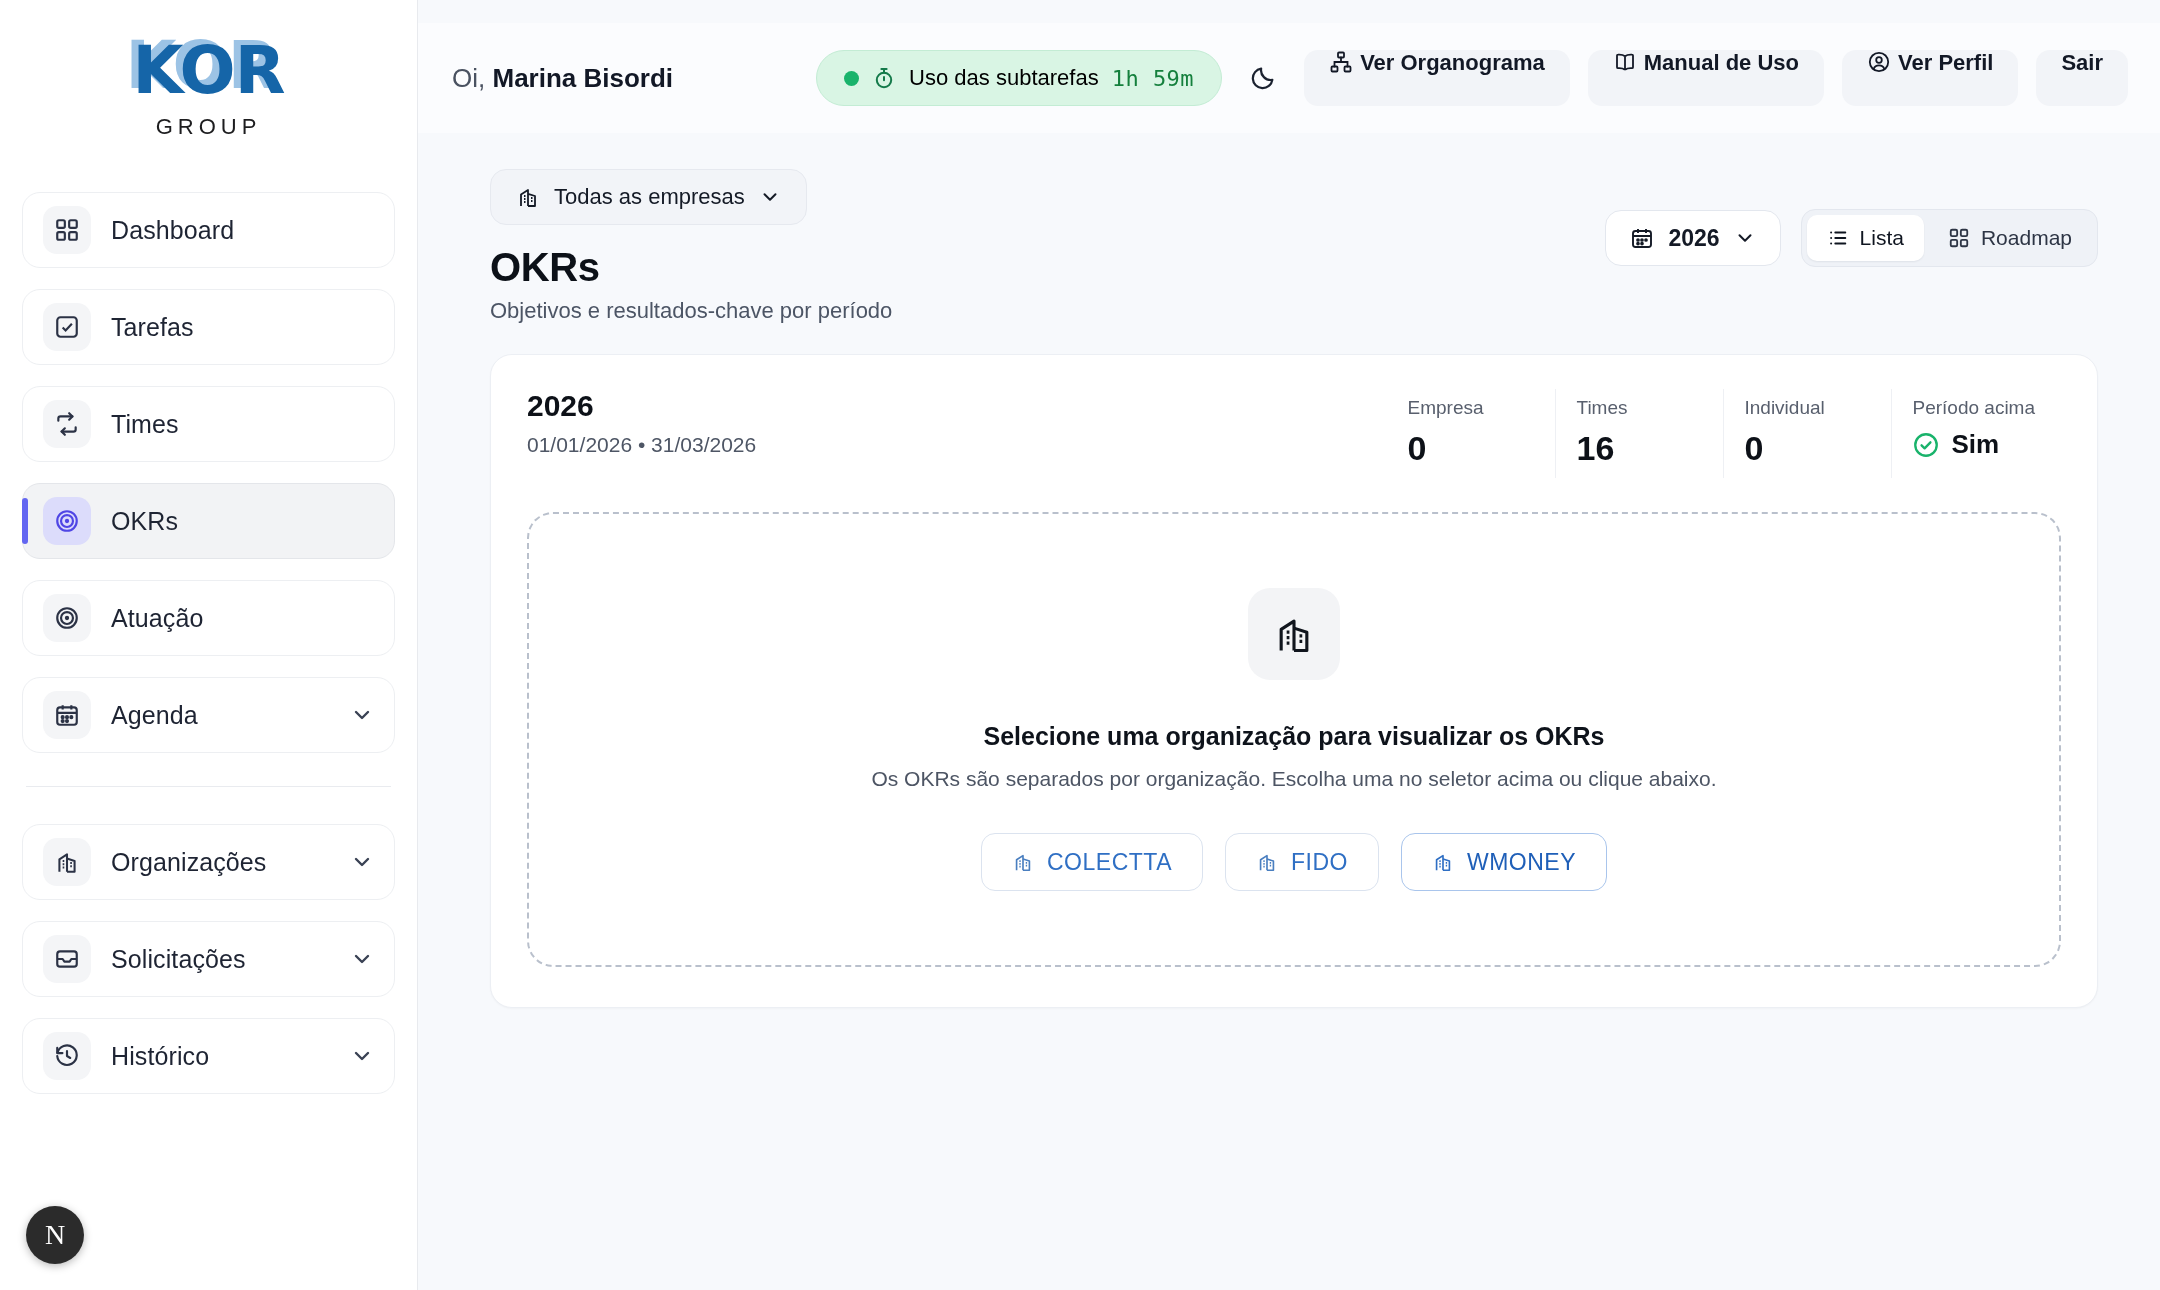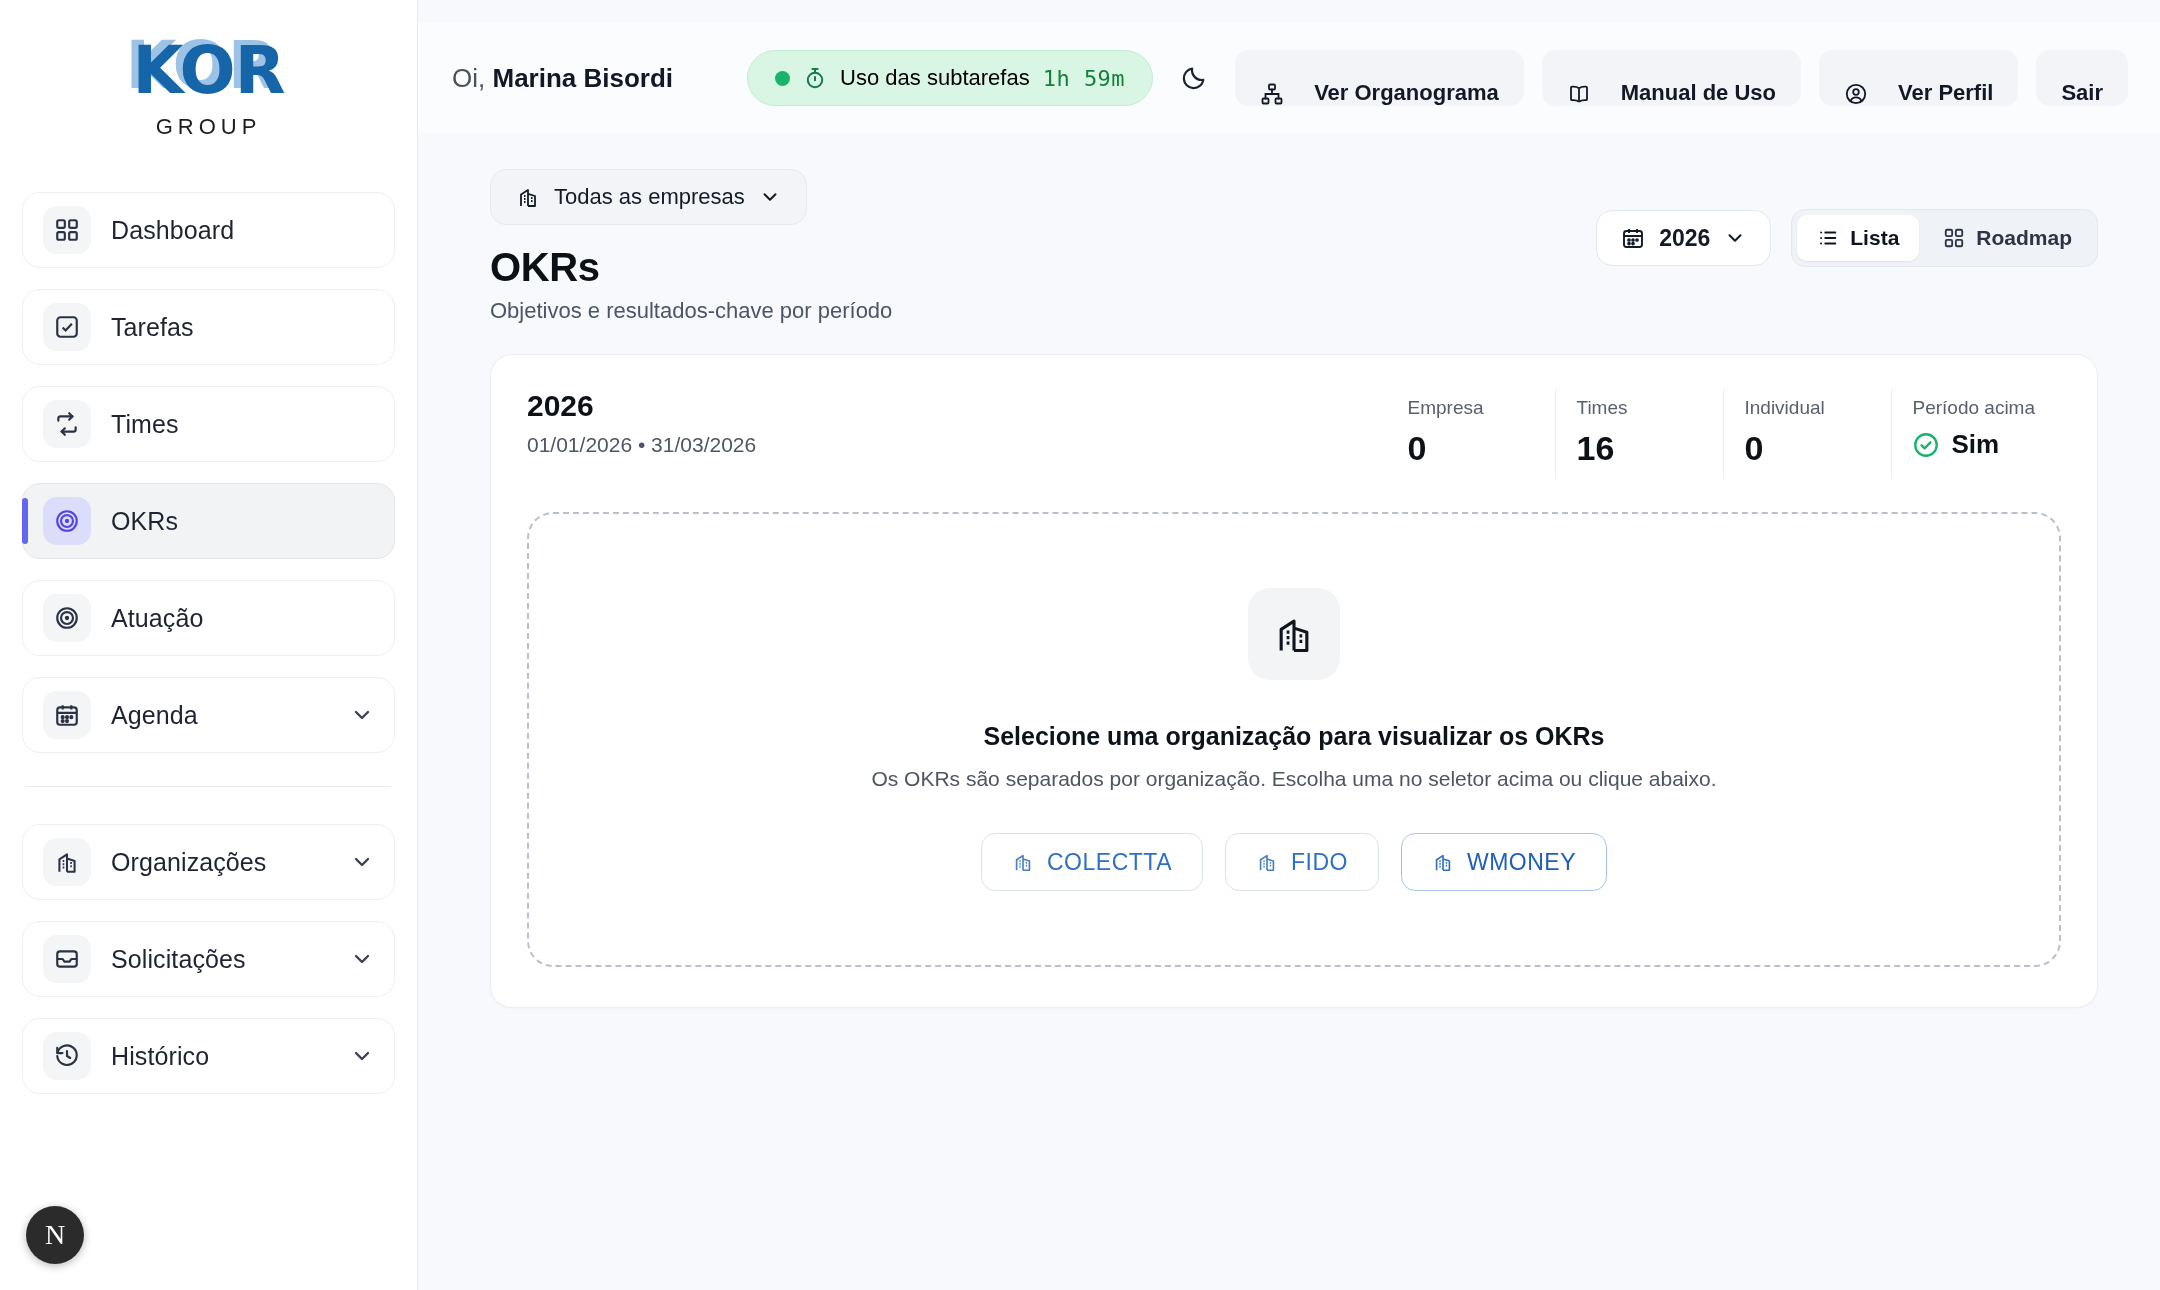--- a/index.html
+++ b/index.html
@@ -104,21 +104,21 @@
   .usage-time {
     font-family: "DejaVu Sans Mono", monospace;
     font-size: 22px; color: #15803d; letter-spacing: .5px;
   }
   .icon-btn {
     width: 46px; height: 46px; display: flex; align-items: center;
     justify-content: center; color: #1b2230; cursor: pointer;
     border-radius: 10px;
   }
   .hbtn {
-    display: flex; align-items: flex-end; gap: 30px;
+    display: flex; align-items: flex-start; gap: 7px;
     height: 56px; padding: 0 25px; border-radius: 14px;
     background: #f2f4f8; color: #121826;
     font-size: 22px; font-weight: 700; cursor: pointer;
     white-space: nowrap;
   }
 
   .content { padding: 36px 62px 0 72px; }
 
   .row-top { display: flex; align-items: flex-start; }
   .pill-select {
@@ -142,21 +142,21 @@
     font-size: 23px; font-weight: 700; color: #141a26; cursor: pointer;
   }
   .seg {
     display: flex; align-items: center; gap: 4px;
     background: #eff2f7; border: 1px solid #e3e7ee;
     border-radius: 14px; padding: 5px; height: 58px;
   }
   .seg-btn {
     display: flex; align-items: center; gap: 11px;
     height: 46px; padding: 0 20px; border-radius: 10px;
-    font-size: 21px; font-weight: 700; color: #2d3545; cursor: pointer;
+    font-size: 21px; font-weight: 400; color: #2d3545; cursor: pointer;
   }
   .seg-btn.active { background: #ffffff; color: #0f1520; box-shadow: 0 1px 2px rgba(16,24,40,.07); }
 
   .panel {
     margin-top: 30px; background: #ffffff;
     border: 1px solid #eceff4; border-radius: 22px;
     padding: 34px 36px 40px; box-shadow: 0 1px 2px rgba(16,24,40,.03);
   }
   .panel-head { display: flex; align-items: flex-start; }
   .period-title { font-size: 30px; font-weight: 700; color: #0d1118; }

